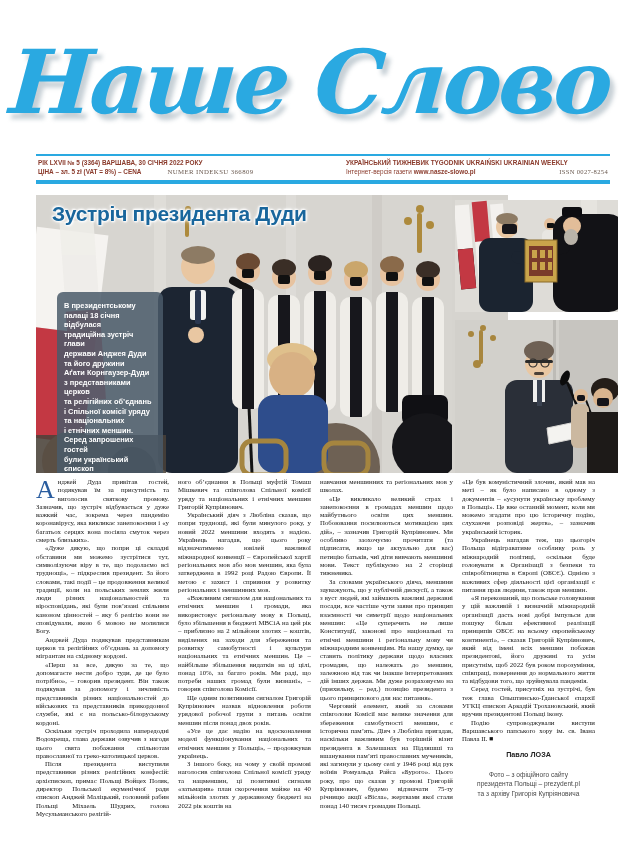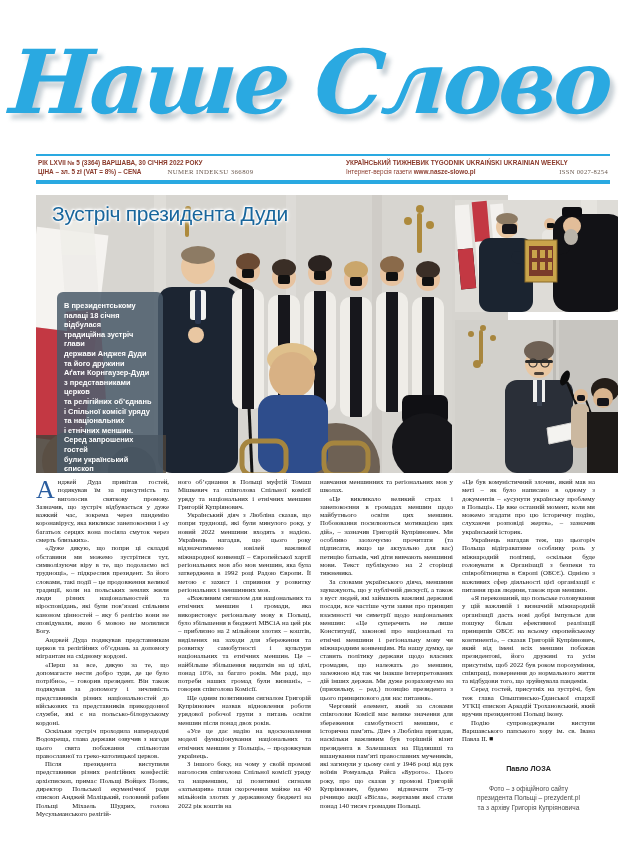--- a/index.html
+++ b/index.html
@@ -17,21 +17,21 @@
         font-size:6.4px;line-height:8.6px;color:#8a3a2b;}
   .band b{font-weight:bold;}
   .band .serifnote{font-family:"Liberation Serif",serif;color:#6b5a50;font-weight:normal;
         letter-spacing:.4px;margin-left:26px;font-size:6.8px;}
   .band-right{width:262px;text-align:left;}
   .band-right .row2{display:flex;justify-content:space-between;color:#8a3a2b;}
   .band-right .issn{font-family:"Liberation Serif",serif;color:#6b5a50;letter-spacing:.3px;font-size:6.6px;}
 
   
   .headline{position:absolute;left:52px;top:201px;z-index:6;
-        font-weight:normal;font-size:21px;line-height:25px;color:#19669c;letter-spacing:-.3px;
+        font-weight:bold;font-size:21px;line-height:25px;color:#19669c;letter-spacing:-.3px;
         text-shadow:0 0 2px #fff,0 0 3px #fff,1px 1px 2px #fff,-1px -1px 2px #fff,0 0 5px rgba(255,255,255,.9);}
 
   
   .photo{position:absolute;overflow:hidden;background:#d6d4cf;}
   #photo-main{left:36px;top:195px;width:472px;height:278px;}
   #photo-icon{left:455px;top:200px;width:163px;height:112px;}
   #photo-speaker{left:455px;top:320px;width:163px;height:153px;}
   .photo svg{display:block;}
 
   
@@ -41,21 +41,21 @@
 
   
   .body-cols{position:absolute;left:36px;top:478px;width:561px;display:flex;gap:9px;
         font-family:"Liberation Serif",serif;font-size:6.8px;line-height:8.3px;
         color:#151515;text-align:justify;}
   .col{width:133px;height:352px;overflow:hidden;}
   .para{margin:0;text-indent:9px;}
   .para.first,.para.cont{text-indent:0;}
   .dropcap{float:left;font-family:"Liberation Serif",serif;color:#2a5d9f;
         font-size:26px;line-height:21px;padding:1px 3px 0 0;}
-  .byline{margin-top:21px;text-align:center;font-family:"Liberation Sans",sans-serif;
+  .byline{margin-top:7px;text-align:center;font-family:"Liberation Sans",sans-serif;
         font-weight:bold;font-size:7.2px;color:#222;text-indent:0;}
   .credits{margin-top:11px;text-align:center;font-family:"Liberation Sans",sans-serif;
         font-size:6.6px;line-height:9.6px;color:#4a4a4a;text-indent:0;}
 </style>
 </head>
 <body>
 
 <div class="page">
 
   <div class="logo">Наше Слово</div>

